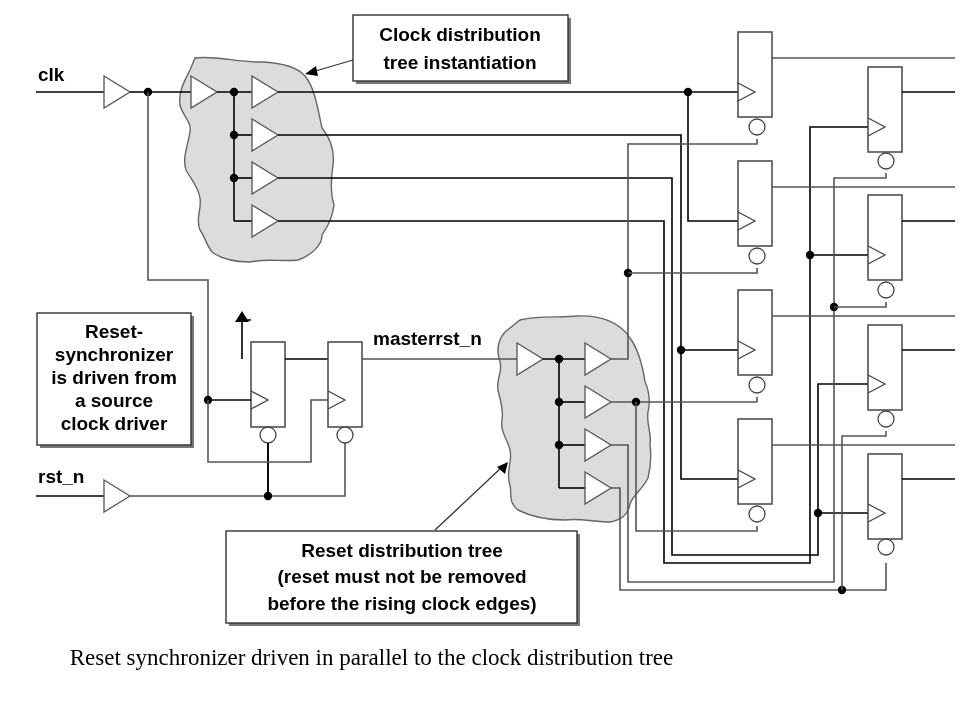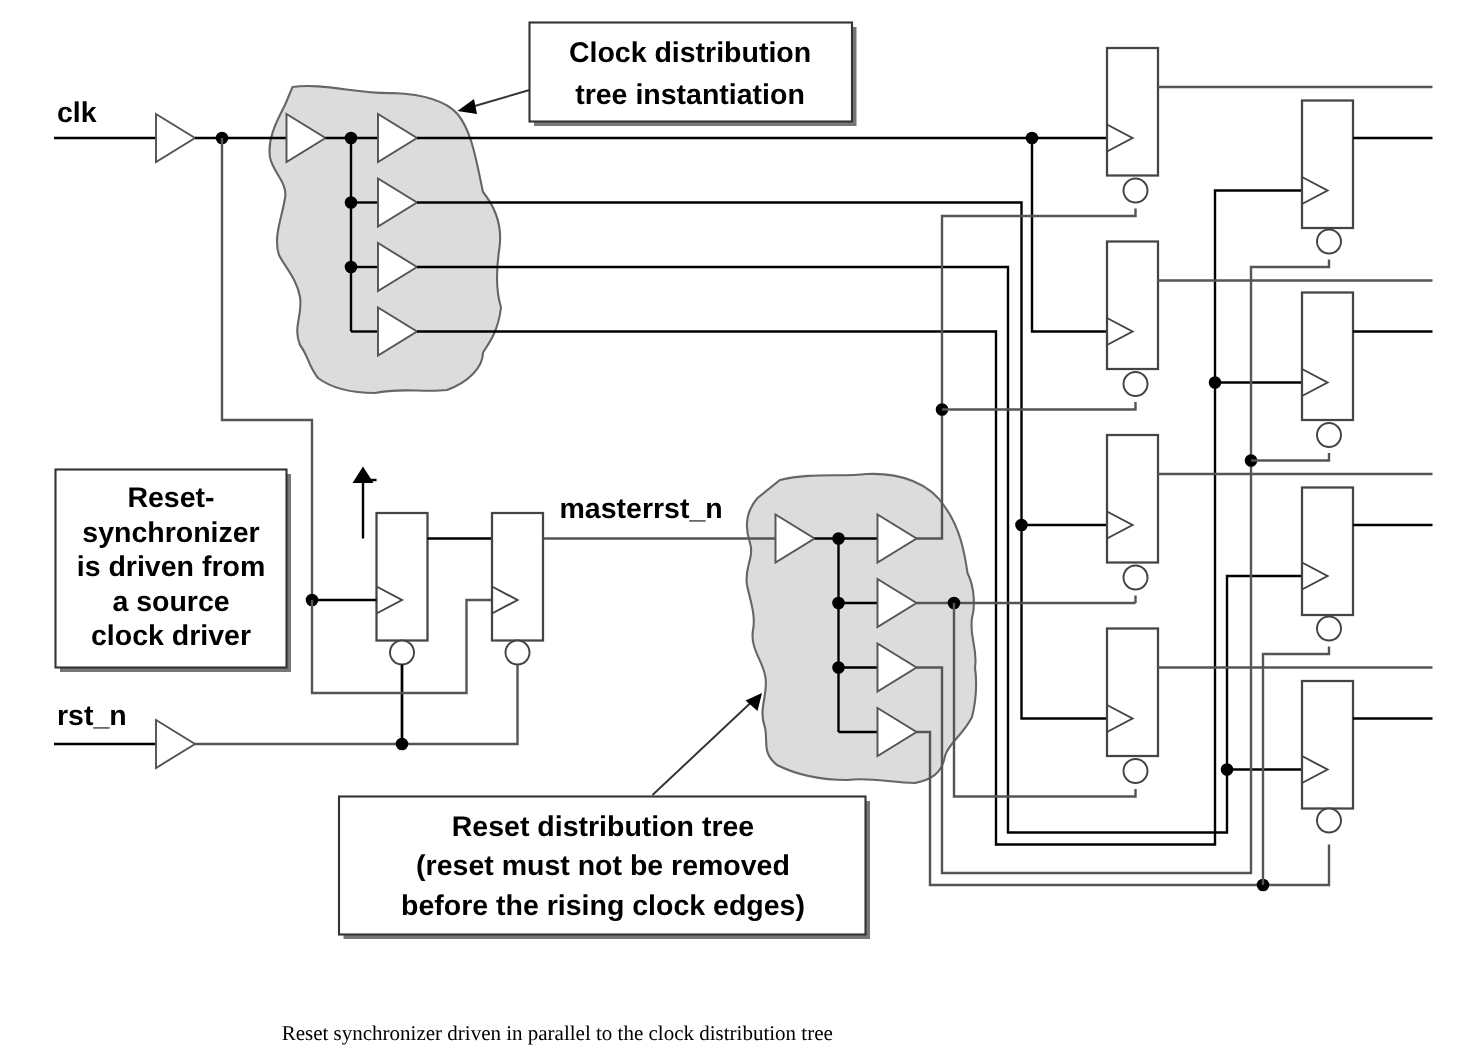--- a/index.html
+++ b/index.html
@@ -10,22 +10,22 @@
   .buf { fill: #fff; stroke: #555; stroke-width: 1.3; }
   .ff { fill: #fff; stroke: #444; stroke-width: 1.5; }
   .clkmark { fill: none; stroke: #444; stroke-width: 1.3; }
   .bubble { fill: #fff; stroke: #444; stroke-width: 1.3; }
   .dot { fill: #000; }
   .cloud { fill: #dcdcdc; stroke: #666; stroke-width: 1.4; }
   .sig { font-family: "Liberation Sans", sans-serif; font-weight: bold; font-size: 19px; fill: #000; }
   .note-shadow { fill: #777; }
   .note-box { fill: #fff; stroke: #333; stroke-width: 1.4; }
   .note-text { font-family: "Liberation Sans", sans-serif; font-weight: bold; font-size: 19px; fill: #000; text-anchor: middle; }
-  .caption { position: absolute; left: 0; width: 797px; top: 682px; text-align: center; padding-left: 0;
-             font-family: "Liberation Serif", serif; font-size: 14px; color: #000; }
+  .caption { position: absolute; left: 0; width: 797px; top: 645px; text-align: center; padding-left: 0;
+             font-family: "Liberation Serif", serif; font-size: 23px; color: #000; }
   .caption span { position: relative; left: -27px; }
   .arrow { stroke: #333; stroke-width: 1.3; fill: none; }
   .arrowhead { fill: #000; }
 </style>
 </head>
 <body>
 
 <svg id="diagram" width="973" height="702" viewBox="0 0 973 702">
 
   <path class="cloud" d="M195,58 C215,55 240,63 262,62 C285,63 298,68 305,76 C315,88 318,110 322,128 C330,138 335,150 333,165 C331,178 330,192 334,205 C332,222 325,230 322,235 C322,245 312,255 298,260 C282,262 268,258 250,262 C232,262 220,258 212,252 C205,243 206,238 200,230 C195,218 202,210 200,198 C198,186 190,178 186,170 C182,158 188,145 190,132 C192,122 182,115 180,105 C178,92 185,80 190,70 Z"></path>

